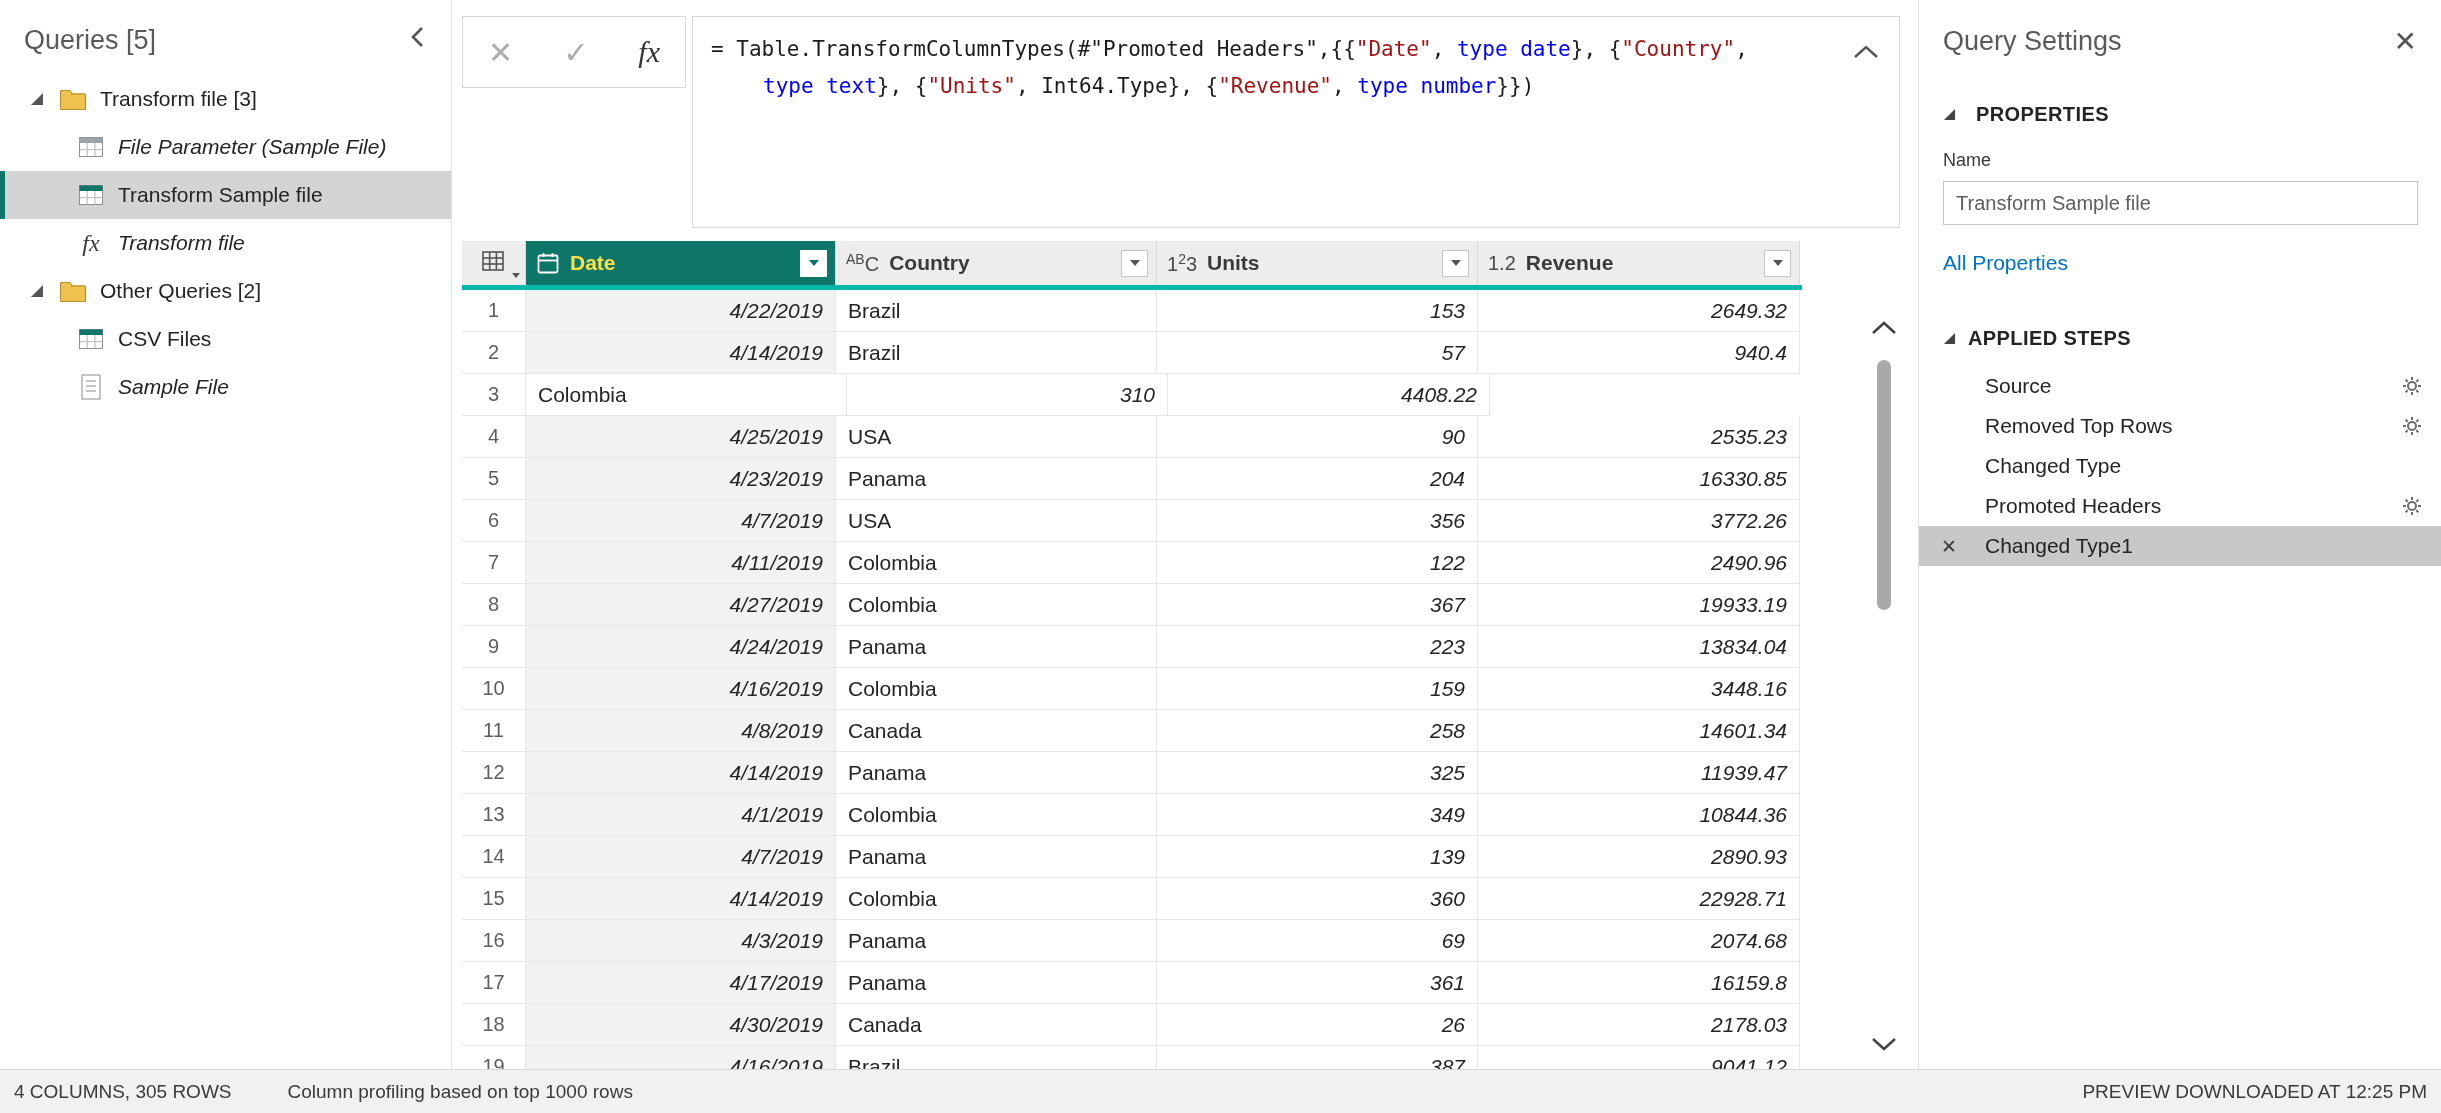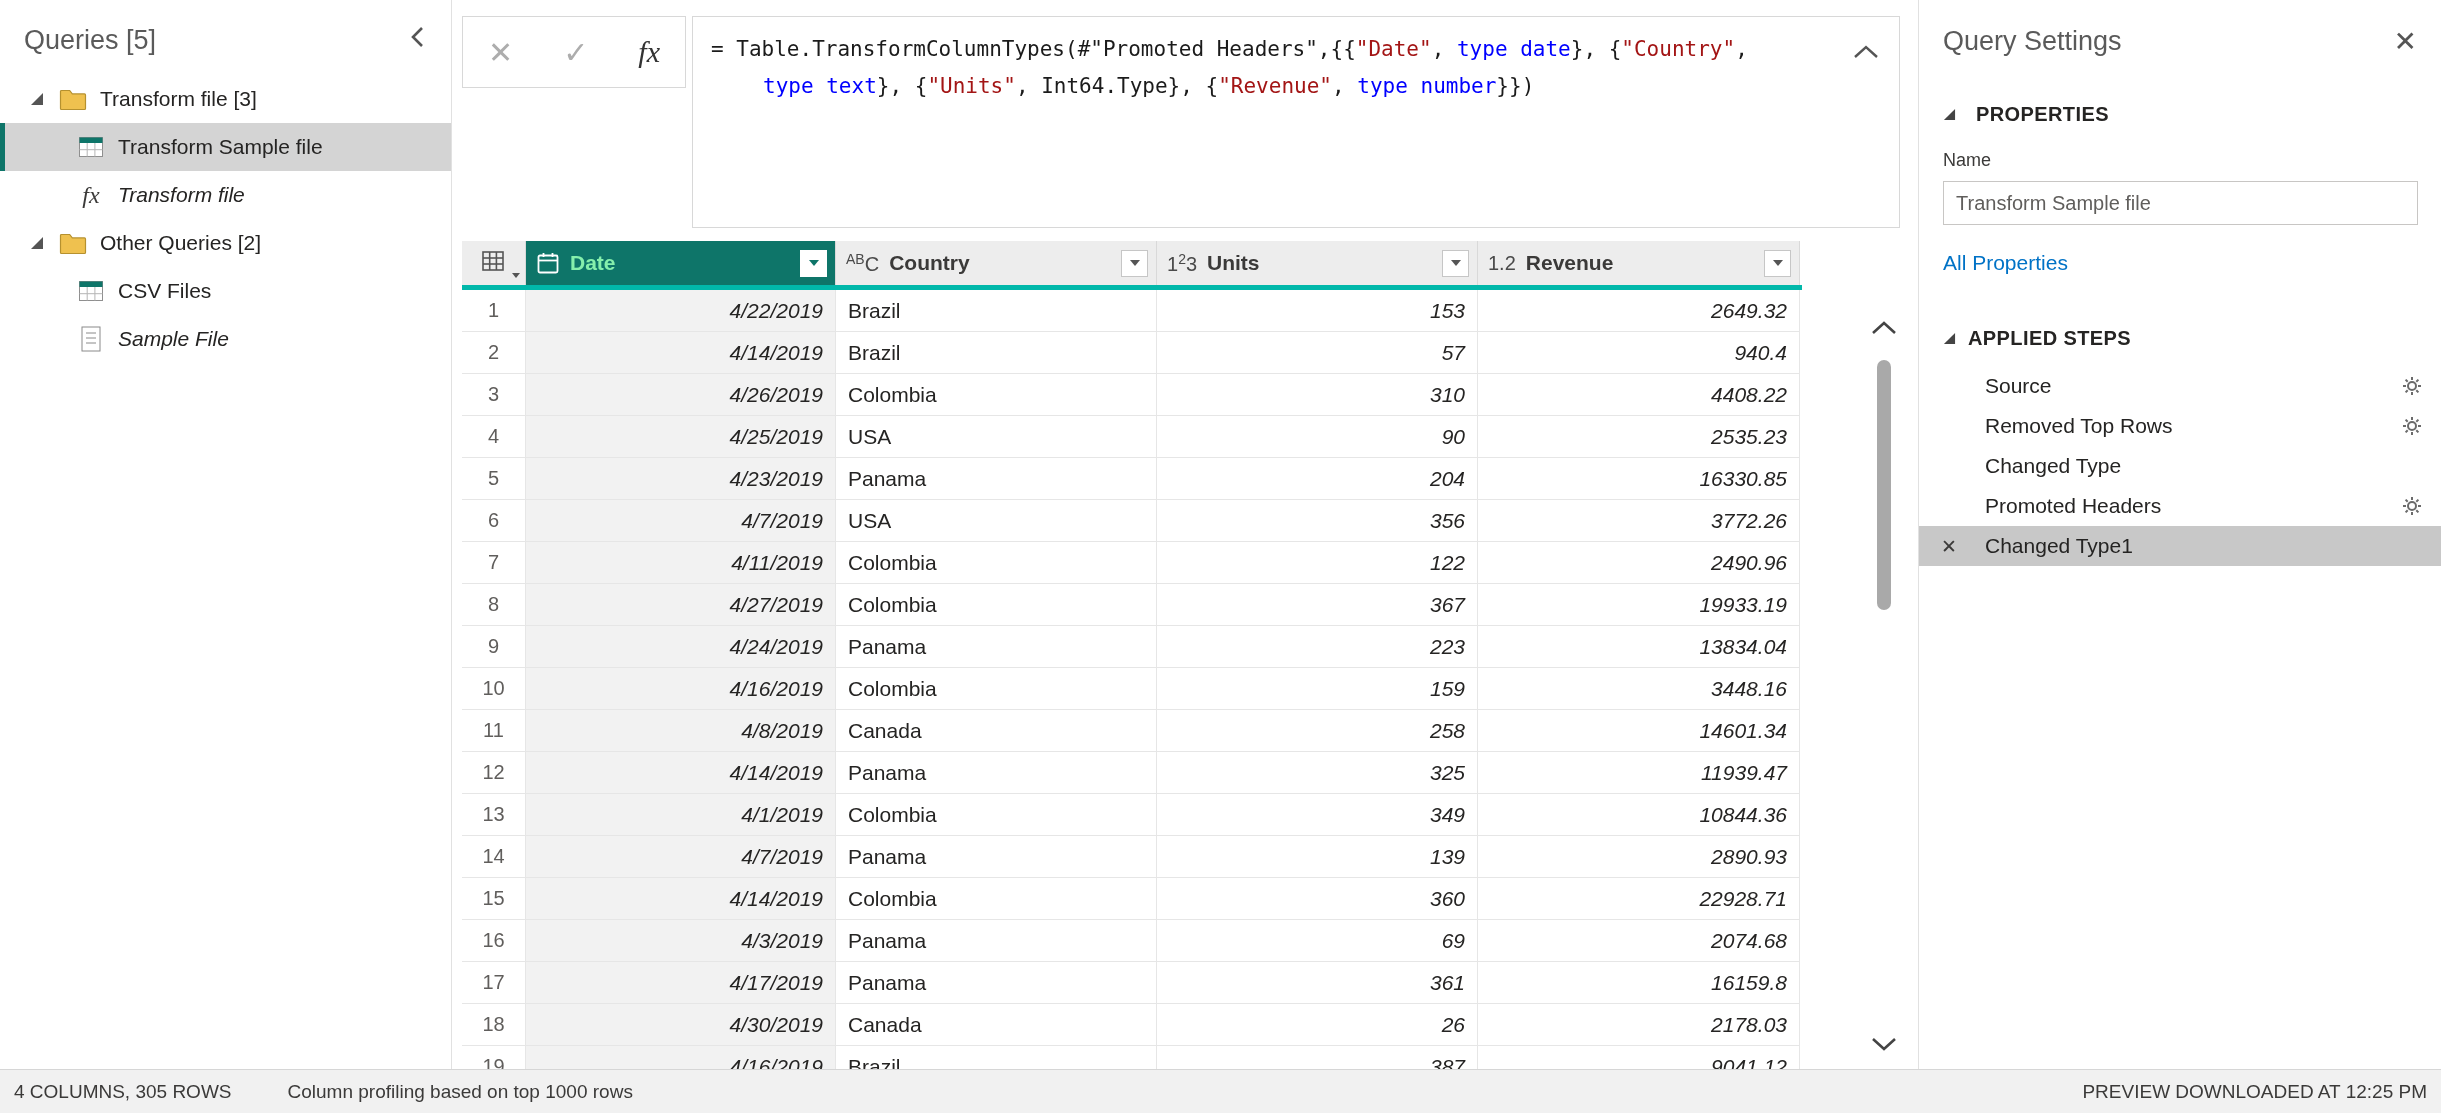--- a/index.html
+++ b/index.html
@@ -31,21 +31,21 @@
   .tok-plain { color:#1b1b1b; }
   .tok-keyword { color:var(--keyword-blue,#0000FF); }
   .tok-string { color:var(--string-red,#A31515); }
   .fb-collapse { position:absolute; top:18px; right:18px; }
 
   
   #grid { position:absolute; left:10px; top:241px; width:1340px; height:860px; overflow:hidden; font-size:21px; }
   .g-header { display:flex; height:44px; }
   .hcell { display:flex; align-items:center; background:#EDEDED; border-right:1px solid #D9D9D9; color:#3B3A39; font-weight:bold; padding:0 8px 0 10px; }
   .hcell.corner { width:64px; justify-content:center; position:relative; padding:0; }
-  .hcell.sel { background:var(--accent-teal,#0E7569); color:#86efac; }
+  .hcell.sel { background:var(--accent-teal,#0E7569); color:#fde047; }
   .mini-arrow { position:absolute; right:5px; bottom:7px; width:0; height:0; border-left:4px solid transparent; border-right:4px solid transparent; border-top:5px solid #555; }
   .type-icon { display:inline-flex; align-items:flex-end; margin-right:10px; font-weight:normal; color:#4a4a4a; }
   .hcell.sel .type-icon { color:#fff; }
   .ic-abc .sup, .ic-123 .sup { font-size:14px; vertical-align:7px; }
   .ic-abc .base, .ic-123, .ic-12 { font-size:20px; }
   .hlabel { flex:0 1 auto; overflow:hidden; }
   .filter-btn { width:27px; height:27px; border:1px solid #C6C6C6; background:#fff; display:flex; align-items:center; justify-content:center; margin-left:auto; }
   .dn-arrow { width:0; height:0; border-left:5px solid transparent; border-right:5px solid transparent; border-top:6px solid #555; }
   .hcell.sel .filter-btn { border-color:#fff; }
   .hcell.sel .dn-arrow { border-top-color:var(--accent-teal,#0E7569); }
@@ -103,20 +103,32 @@
               <polygon points="13,1 13,13 1,13" fill="#555"></polygon>
             </svg>
           </span>
           <span class="ticon">
             <svg width="28" height="24" viewBox="0 0 28 24">
               <path d="M1.5 4.5 a1 1 0 0 1 1 -1 h8.2 l2.6 3.4 h12.2 a1 1 0 0 1 1 1 v13.6 a1 1 0 0 1 -1 1 h-23 a1 1 0 0 1 -1 -1 z" fill="#EFC14F" stroke="#B6912F" stroke-width="1.2"></path>
             </svg>
           </span>
           <span class="tlabel">Transform file [3]</span>
         </div>
+        <div class="tree-item lvl1 italic">
+          <span class="ticon">
+            <svg width="26" height="24" viewBox="0 0 26 24">
+              <rect x="1.5" y="2.5" width="23" height="19" fill="#fff" stroke="#8f8f8f"></rect>
+              <rect x="1.5" y="2.5" width="23" height="5.5" fill="#9aa3a8"></rect>
+              <line x1="9.2" y1="8" x2="9.2" y2="21.5" stroke="#b5b5b5"></line>
+              <line x1="16.9" y1="8" x2="16.9" y2="21.5" stroke="#b5b5b5"></line>
+              <line x1="1.5" y1="14.7" x2="24.5" y2="14.7" stroke="#b5b5b5"></line>
+            </svg>
+          </span>
+          <span class="tlabel">File Parameter (Sample File)</span>
+        </div>
         <div class="tree-item lvl1 selected">
           <span class="ticon">
             <svg width="26" height="24" viewBox="0 0 26 24">
               <rect x="1.5" y="2.5" width="23" height="19" fill="#fff" stroke="#8f8f8f"></rect>
               <rect x="1.5" y="2.5" width="23" height="5.5" fill="#0E7569"></rect>
               <line x1="9.2" y1="8" x2="9.2" y2="21.5" stroke="#b5b5b5"></line>
               <line x1="16.9" y1="8" x2="16.9" y2="21.5" stroke="#b5b5b5"></line>
               <line x1="1.5" y1="14.7" x2="24.5" y2="14.7" stroke="#b5b5b5"></line>
             </svg>
           </span>
@@ -248,21 +260,20 @@
           </div>
           <div class="trow">
             <div class="cell rn">2</div>
             <div class="cell num datecol" style="width: 310px;">4/14/2019</div>
             <div class="cell txt" style="width: 321px;">Brazil</div>
             <div class="cell num" style="width: 321px;">57</div>
             <div class="cell num" style="width: 322px;">940.4</div>
           </div>
           <div class="trow">
             <div class="cell rn">3</div>
-            <div class="cell num datecol" style="width: 310px;">4/26/2019</div>
             <div class="cell txt" style="width: 321px;">Colombia</div>
             <div class="cell num" style="width: 321px;">310</div>
             <div class="cell num" style="width: 322px;">4408.22</div>
           </div>
           <div class="trow">
             <div class="cell rn">4</div>
             <div class="cell num datecol" style="width: 310px;">4/25/2019</div>
             <div class="cell txt" style="width: 321px;">USA</div>
             <div class="cell num" style="width: 321px;">90</div>
             <div class="cell num" style="width: 322px;">2535.23</div>

